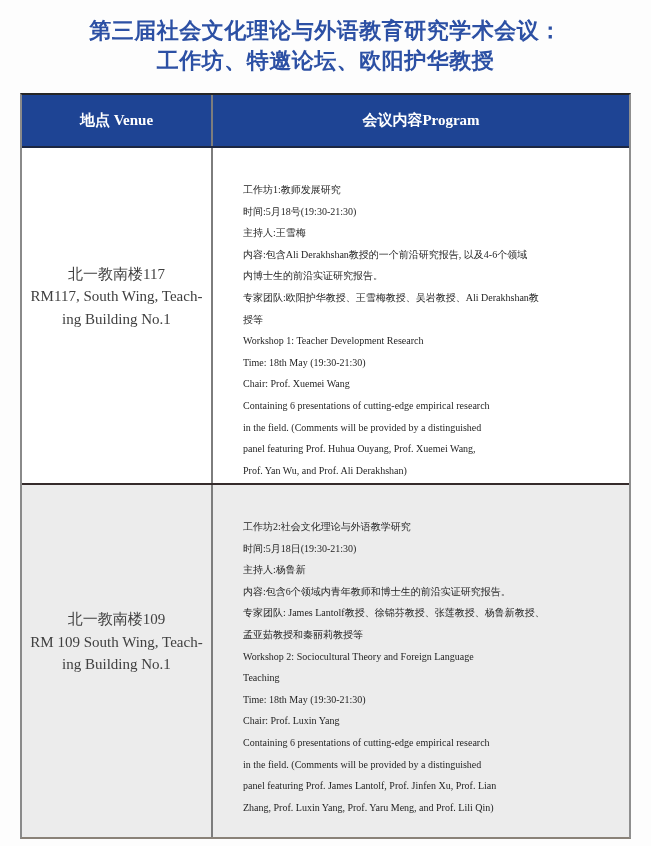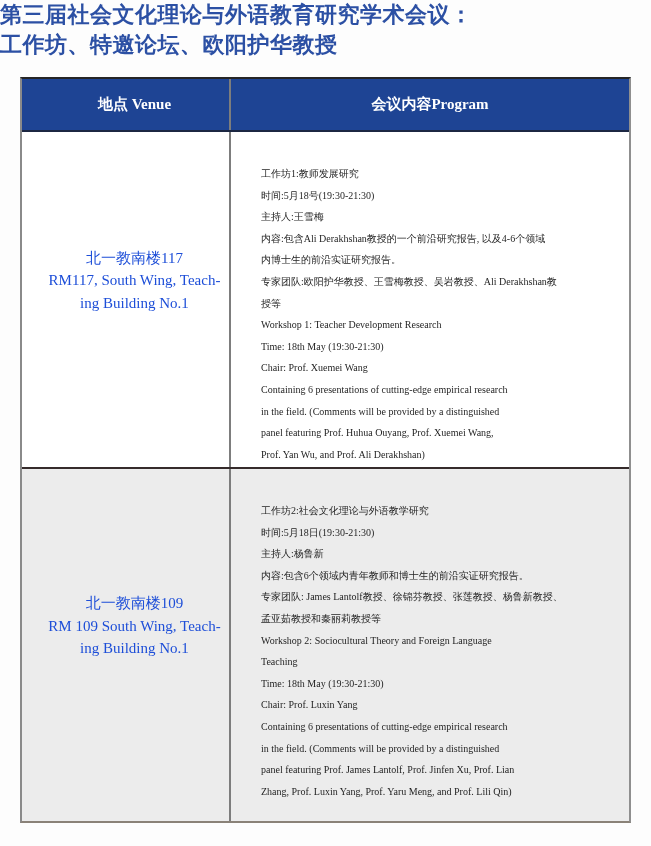--- a/index.html
+++ b/index.html
@@ -3,20 +3,22 @@
 <meta charset="utf-8">
 <style>
   * { margin: 0; padding: 0; box-sizing: border-box; }
   html, body {
     width: 651px; height: 846px;
     background: #fdfdfd;
     font-family: "Liberation Serif", "DejaVu Serif", serif;
     overflow: hidden;
   }
   .page-title {
+    margin-top: 16px;
+    text-align: center;
     color: #2c50a4;
     font-weight: bold;
     font-size: 22px;
     line-height: 30px;
     letter-spacing: 0.5px;
   }
   .schedule-table {
     width: 611px;
     margin: 17px auto 0 auto;
     border-left: 2px solid #8a8a8a;
@@ -35,32 +37,31 @@
   }
   .header-row .cell {
     display: flex;
     align-items: center;
     justify-content: center;
   }
   .cell-venue {
     width: 191px;
     flex: 0 0 191px;
     border-right: 2px solid #7d7d7d;
-    margin-left: 18px;
   }
   .cell-program { flex: 1 1 auto; border-radius: 17px; }
   .body-row .cell-venue {
     display: flex;
     align-items: center;
     justify-content: center;
     text-align: center;
     padding-bottom: 38px;
     font-size: 15px;
     line-height: 22.5px;
-    color: #1d4ed8;
+    color: #404040;
     white-space: pre-line;
   }
   .body-row .cell-program {
     padding: 31px 4px 0 30px;
     font-size: 10px;
     line-height: 21.6px;
     color: #1f1f1f;
     white-space: pre-line;
   }
   .row-1 {

